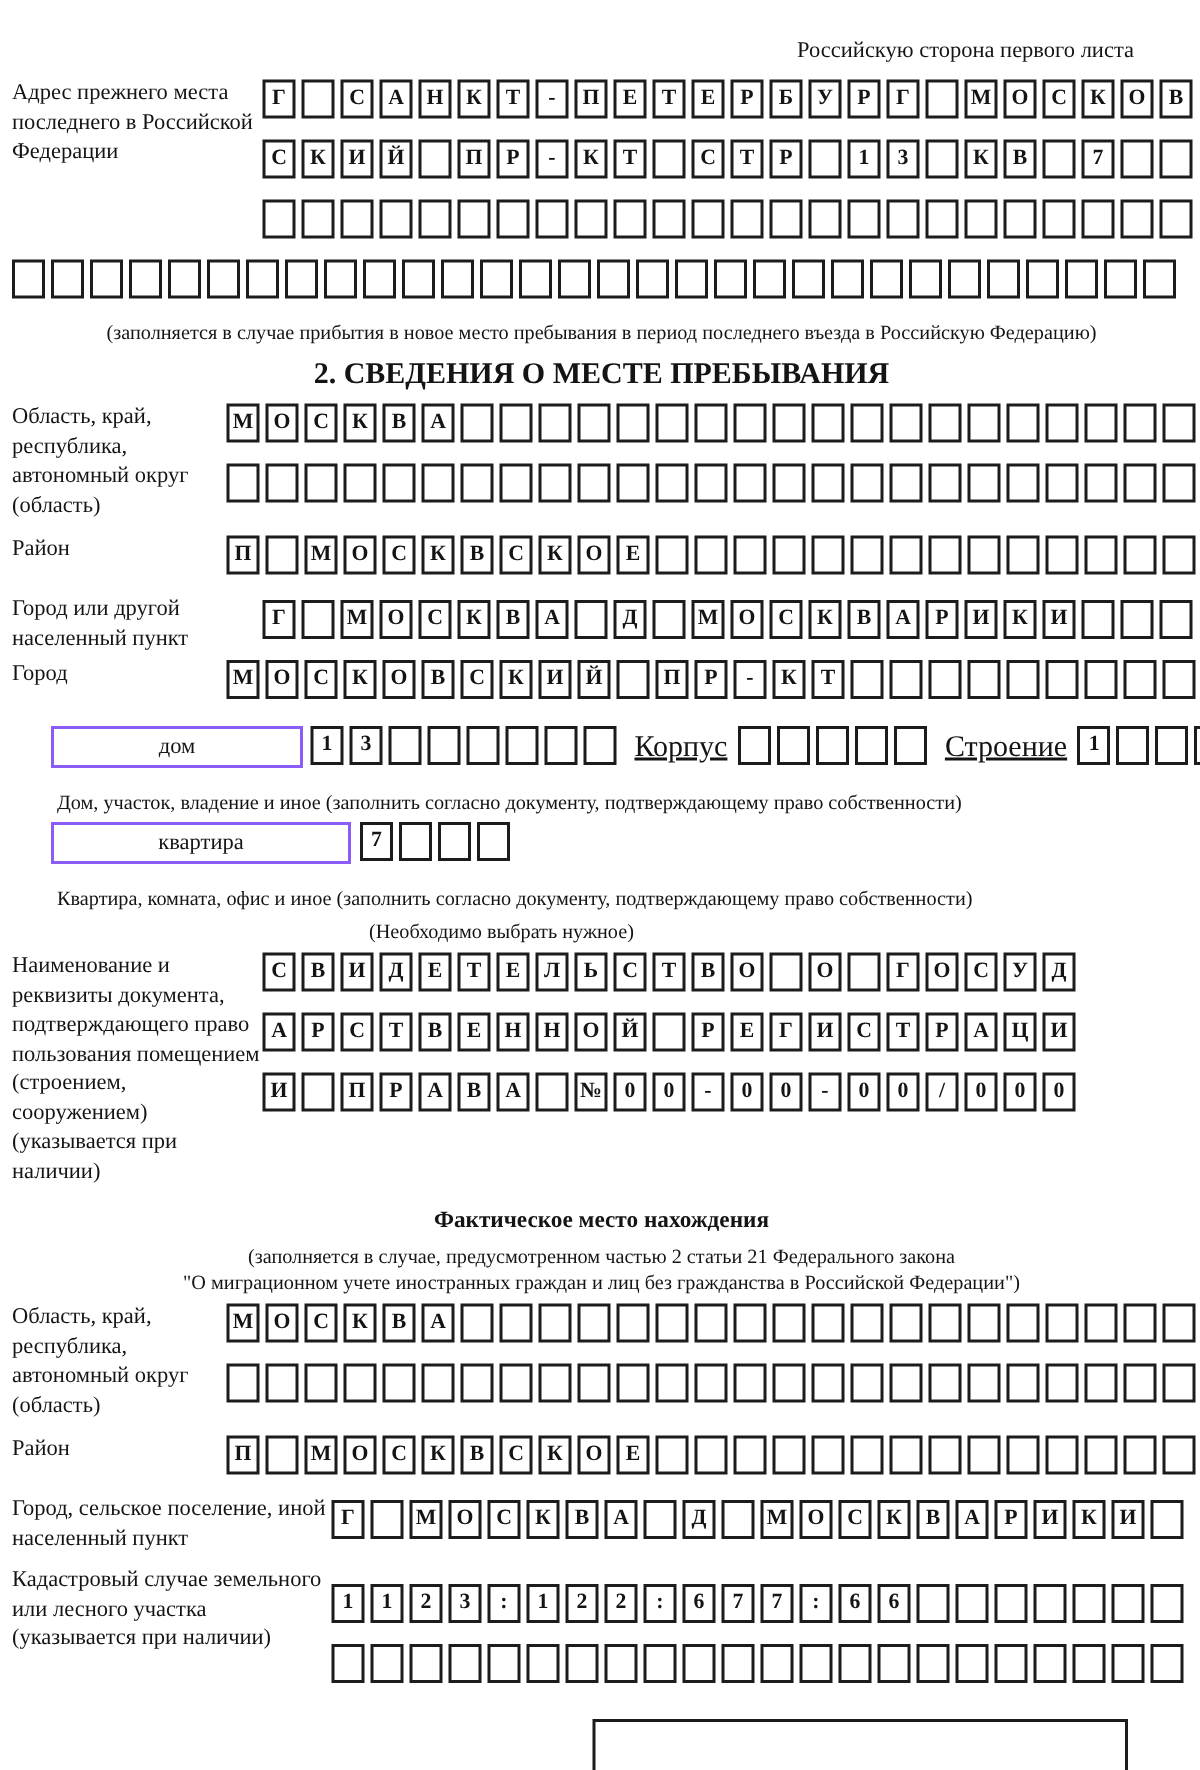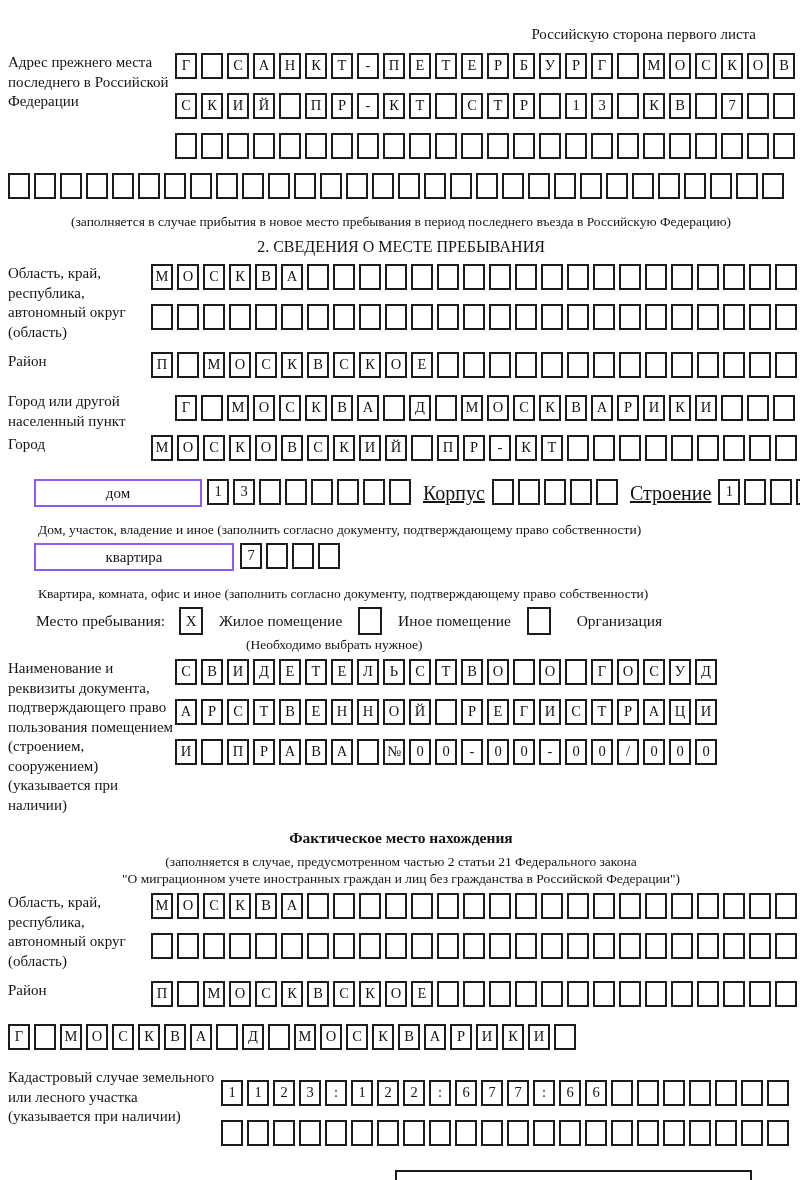--- a/index.html
+++ b/index.html
@@ -5,27 +5,27 @@
   html,body{margin:0;padding:0;background:#fff;}
   body{width:800px;height:1180px;overflow:hidden;color:#141414;
        font-family:"Liberation Serif", serif;}
   .page{padding:6px 6px 0 8px;}
   .header-note{text-align:right;padding-right:38px;font-size:15px;margin-top:20px;}
   .flex{display:flex;align-items:flex-start;}
   .label{font-size:15px;line-height:19.5px;}
   .w165{flex:0 0 167px;width:167px;}
   .w135{flex:0 0 143px;width:143px;}
   .w215{flex:0 0 213px;width:213px;}
-  .cellrow{white-space:nowrap;height:36px;margin-bottom:4px;}
+  .cellrow{white-space:nowrap;height:36px;margin-bottom:4px;font-weight:bold;}
   .cell{display:inline-block;box-sizing:border-box;width:22px;height:26px;
         border:2px solid #1c1c1c;margin-right:4px;text-align:center;
         font-size:14.5px;line-height:21px;vertical-align:top;}
   .caption{font-size:13.5px;line-height:17px;}
   .center{text-align:center;}
-  .sec-title{text-align:center;font-weight:normal;font-size:16px;margin:8px 0 8px 0;}
+  .sec-title{text-align:center;font-weight:bold;font-size:20px;margin:8px 0 8px 0;}
   .sub-title{text-align:center;font-weight:bold;font-size:15.5px;margin:14px 0 6px 0;}
   .boxlabel{box-sizing:border-box;border:2px solid #8b5cf6;height:28px;
             text-align:center;font-size:15px;line-height:24px;}
   .house-box{flex:0 0 168px;width:168px;}
   .apt-box{flex:0 0 200px;width:200px;}
   .inline-label{font-size:20px;line-height:28px;padding:0 7px 0 8px;text-decoration:underline;}
   .checkbox{display:inline-block;box-sizing:border-box;width:24px;height:28px;
             border:2px solid #1c1c1c;text-align:center;font-size:15px;
             line-height:24px;vertical-align:top;}
   .stay-row{font-size:15.5px;line-height:28px;margin-left:28px;}
@@ -89,29 +89,20 @@
     <div class="cellrow"><span class="cell">1</span><span class="cell"></span><span class="cell"></span><span class="cell"></span></div>
   </div>
   <div class="caption cap-indent">Дом, участок, владение и иное (заполнить согласно документу, подтверждающему право собственности)</div>
 
   <div class="flex">
     <div class="boxlabel apt-box indent26">квартира</div>
     <div class="cellrow" style="margin-left:6px;"><span class="cell">7</span><span class="cell"></span><span class="cell"></span><span class="cell"></span></div>
   </div>
   <div class="caption cap-indent">Квартира, комната, офис и иное (заполнить согласно документу, подтверждающему право собственности)</div>
 
-  <div class="stay-row">
-    <span>Место пребывания:</span>
-    <span class="checkbox" style="margin-left:10px;">X</span>
-    <span class="opt">Жилое помещение</span>
-    <span class="checkbox"></span>
-    <span class="opt">Иное помещение</span>
-    <span class="checkbox"></span>
-    <span class="opt" style="margin-left:22px;">Организация</span>
-  </div>
   <div class="caption choose-cap">(Необходимо выбрать нужное)</div>
 
   <div class="flex">
     <div class="label w165">Наименование и реквизиты документа, подтверждающего право пользования помещением (строением, сооружением) (указывается при наличии)</div>
     <div>
       <div class="cellrow"><span class="cell">С</span><span class="cell">В</span><span class="cell">И</span><span class="cell">Д</span><span class="cell">Е</span><span class="cell">Т</span><span class="cell">Е</span><span class="cell">Л</span><span class="cell">Ь</span><span class="cell">С</span><span class="cell">Т</span><span class="cell">В</span><span class="cell">О</span><span class="cell"></span><span class="cell">О</span><span class="cell"></span><span class="cell">Г</span><span class="cell">О</span><span class="cell">С</span><span class="cell">У</span><span class="cell">Д</span></div>
       <div class="cellrow"><span class="cell">А</span><span class="cell">Р</span><span class="cell">С</span><span class="cell">Т</span><span class="cell">В</span><span class="cell">Е</span><span class="cell">Н</span><span class="cell">Н</span><span class="cell">О</span><span class="cell">Й</span><span class="cell"></span><span class="cell">Р</span><span class="cell">Е</span><span class="cell">Г</span><span class="cell">И</span><span class="cell">С</span><span class="cell">Т</span><span class="cell">Р</span><span class="cell">А</span><span class="cell">Ц</span><span class="cell">И</span></div>
       <div class="cellrow"><span class="cell">И</span><span class="cell"></span><span class="cell">П</span><span class="cell">Р</span><span class="cell">А</span><span class="cell">В</span><span class="cell">А</span><span class="cell"></span><span class="cell">№</span><span class="cell">0</span><span class="cell">0</span><span class="cell">-</span><span class="cell">0</span><span class="cell">0</span><span class="cell">-</span><span class="cell">0</span><span class="cell">0</span><span class="cell">/</span><span class="cell">0</span><span class="cell">0</span><span class="cell">0</span></div>
     </div>
   </div>
@@ -127,20 +118,21 @@
       <div class="cellrow"><span class="cell"></span><span class="cell"></span><span class="cell"></span><span class="cell"></span><span class="cell"></span><span class="cell"></span><span class="cell"></span><span class="cell"></span><span class="cell"></span><span class="cell"></span><span class="cell"></span><span class="cell"></span><span class="cell"></span><span class="cell"></span><span class="cell"></span><span class="cell"></span><span class="cell"></span><span class="cell"></span><span class="cell"></span><span class="cell"></span><span class="cell"></span><span class="cell"></span><span class="cell"></span><span class="cell"></span><span class="cell"></span></div>
     </div>
   </div>
 
   <div class="flex mt8">
     <div class="label w135">Район</div>
     <div class="cellrow"><span class="cell">П</span><span class="cell"></span><span class="cell">М</span><span class="cell">О</span><span class="cell">С</span><span class="cell">К</span><span class="cell">В</span><span class="cell">С</span><span class="cell">К</span><span class="cell">О</span><span class="cell">Е</span><span class="cell"></span><span class="cell"></span><span class="cell"></span><span class="cell"></span><span class="cell"></span><span class="cell"></span><span class="cell"></span><span class="cell"></span><span class="cell"></span><span class="cell"></span><span class="cell"></span><span class="cell"></span><span class="cell"></span><span class="cell"></span></div>
   </div>
 
   <div class="flex">
+    <div class="label w215">Город, сельское поселение, иной населенный пункт</div>
     <div class="cellrow" style="margin-top:3px;"><span class="cell">Г</span><span class="cell"></span><span class="cell">М</span><span class="cell">О</span><span class="cell">С</span><span class="cell">К</span><span class="cell">В</span><span class="cell">А</span><span class="cell"></span><span class="cell">Д</span><span class="cell"></span><span class="cell">М</span><span class="cell">О</span><span class="cell">С</span><span class="cell">К</span><span class="cell">В</span><span class="cell">А</span><span class="cell">Р</span><span class="cell">И</span><span class="cell">К</span><span class="cell">И</span><span class="cell"></span></div>
   </div>
 
   <div class="flex mt4">
     <div class="label w215">Кадастровый случае земельного или лесного участка (указывается при наличии)</div>
     <div style="padding-top:12px;">
       <div class="cellrow"><span class="cell">1</span><span class="cell">1</span><span class="cell">2</span><span class="cell">3</span><span class="cell">:</span><span class="cell">1</span><span class="cell">2</span><span class="cell">2</span><span class="cell">:</span><span class="cell">6</span><span class="cell">7</span><span class="cell">7</span><span class="cell">:</span><span class="cell">6</span><span class="cell">6</span><span class="cell"></span><span class="cell"></span><span class="cell"></span><span class="cell"></span><span class="cell"></span><span class="cell"></span><span class="cell"></span></div>
       <div class="cellrow"><span class="cell"></span><span class="cell"></span><span class="cell"></span><span class="cell"></span><span class="cell"></span><span class="cell"></span><span class="cell"></span><span class="cell"></span><span class="cell"></span><span class="cell"></span><span class="cell"></span><span class="cell"></span><span class="cell"></span><span class="cell"></span><span class="cell"></span><span class="cell"></span><span class="cell"></span><span class="cell"></span><span class="cell"></span><span class="cell"></span><span class="cell"></span><span class="cell"></span></div>
     </div>
   </div>

